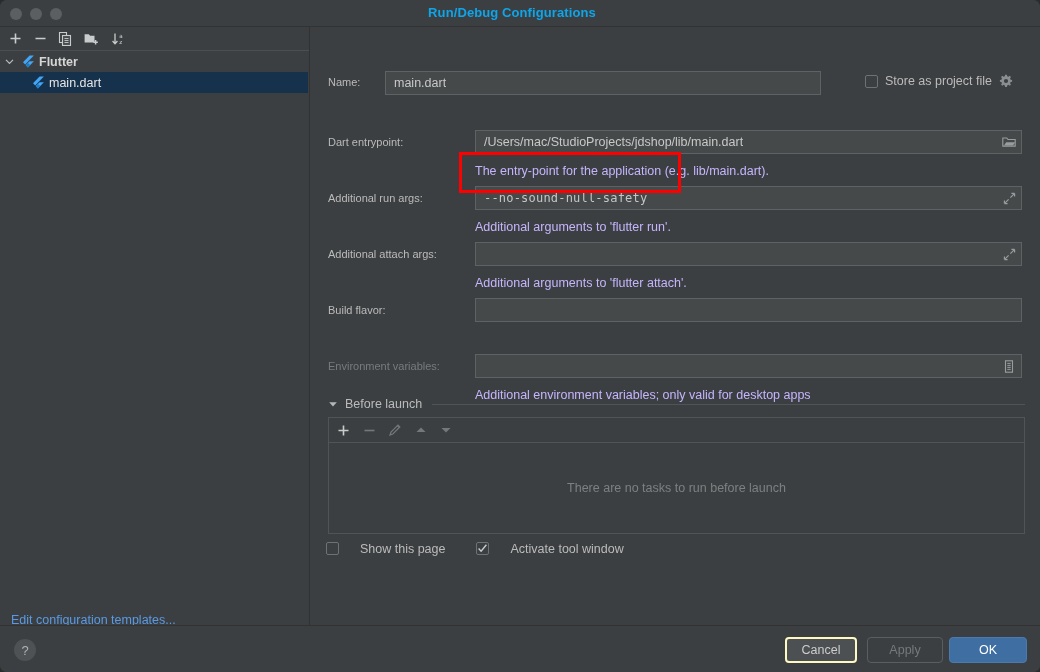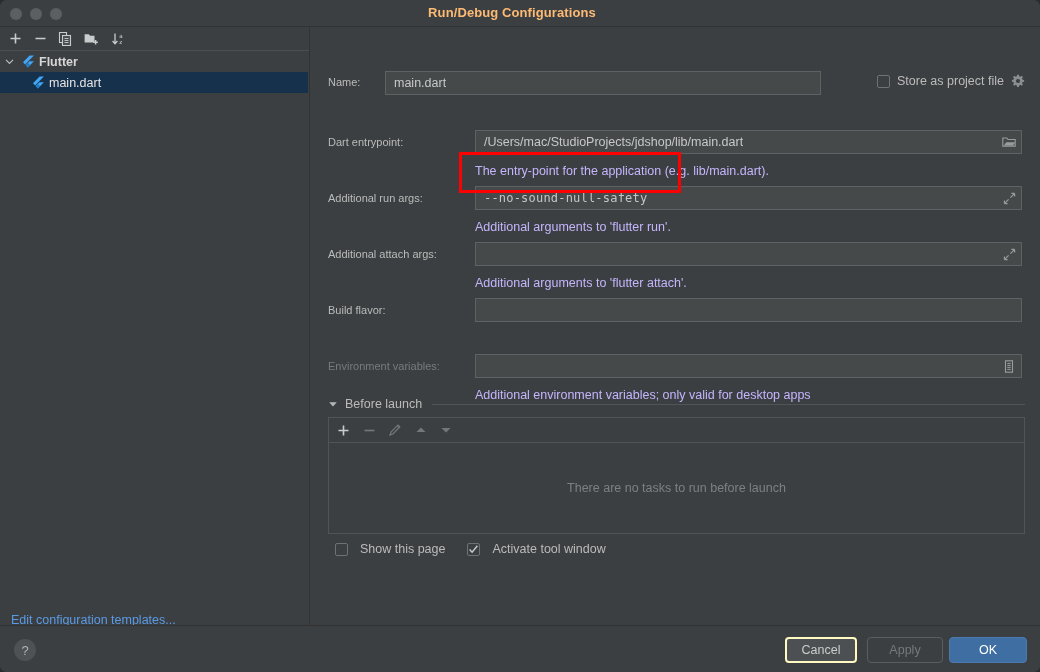--- a/index.html
+++ b/index.html
@@ -38,21 +38,21 @@
   }
   .traffic.t1 { left: 10px; }
   .traffic.t2 { left: 30px; }
   .traffic.t3 { left: 50px; }
   .win-title {
     position: absolute;
     left: 0; right: 16px; top: 5px;
     text-align: center;
     font-size: 13px;
     font-weight: bold;
-    color: #fdba74;
+    color: #0ea5e9;
     letter-spacing: 0.1px;
   }
 
   
   .leftpanel {
     position: absolute;
     left: 0; top: 27px;
     width: 310px; height: 598px;
     background: #3c3f41;
     border-right: 1px solid #323232;
@@ -250,24 +250,24 @@
     top: 25px; bottom: 0;
     display: flex;
     align-items: center;
     justify-content: center;
     font-size: 12.5px;
     color: #7d8082;
   }
 
   .bottom-checks {
     position: absolute;
-    left: 335px; top: 542px;
-    display: flex;
-    align-items: flex-end;
-    gap: 12px;
+    left: 326px; top: 542px;
+    display: flex;
+    align-items: flex-start;
+    gap: 21px;
     font-size: 12.5px;
     color: #bbbbbb;
   }
   .bottom-checks .gapl { margin-left: 10px; }
 
   
   .footer {
     position: absolute;
     left: 0; top: 625px;
     width: 1040px; height: 47px;
@@ -409,21 +409,21 @@
     <div class="edit-templates">Edit configuration templates...</div>
   </div>
 
   <div class="rightpanel">
 
     <div class="flabel" style="left:17px; top:49px;">Name:</div>
     <div class="field" style="left:74px; top:44px; width:436px;">
       <span class="val">main.dart</span>
     </div>
 
-    <div class="store-wrap" style="left:554px; top:47px;margin-left:12px;">
+    <div class="store-wrap" style="left:554px; top:47px;">
       <span class="cbox"></span>
       <span class="txt">Store as project file</span>
       <span style="display:flex;align-items:center;">
         <svg width="14" height="14" viewBox="0 0 14 14">
           <path d="M7 3.2 a2.5 2.5 0 1 0 0.01 0 z" fill="none" stroke="#8b8e90" stroke-width="1.3"></path>
           <path d="M6.1 0.7 h1.8 l0.25 1.5 1.3 0.55 1.25-0.9 1.25 1.25-0.9 1.25 0.55 1.3 1.5 0.25 v1.8 l-1.5 0.25-0.55 1.3 0.9 1.25-1.25 1.25-1.25-0.9-1.3 0.55-0.25 1.5 h-1.8 l-0.25-1.5-1.3-0.55-1.25 0.9-1.25-1.25 0.9-1.25-0.55-1.3-1.5-0.25 v-1.8 l1.5-0.25 0.55-1.3-0.9-1.25 1.25-1.25 1.25 0.9 1.3-0.55 z" fill="#8b8e90"></path>
           <circle cx="7" cy="7" r="2.1" fill="#3c3f41"></circle>
         </svg>
       </span>
     </div>

